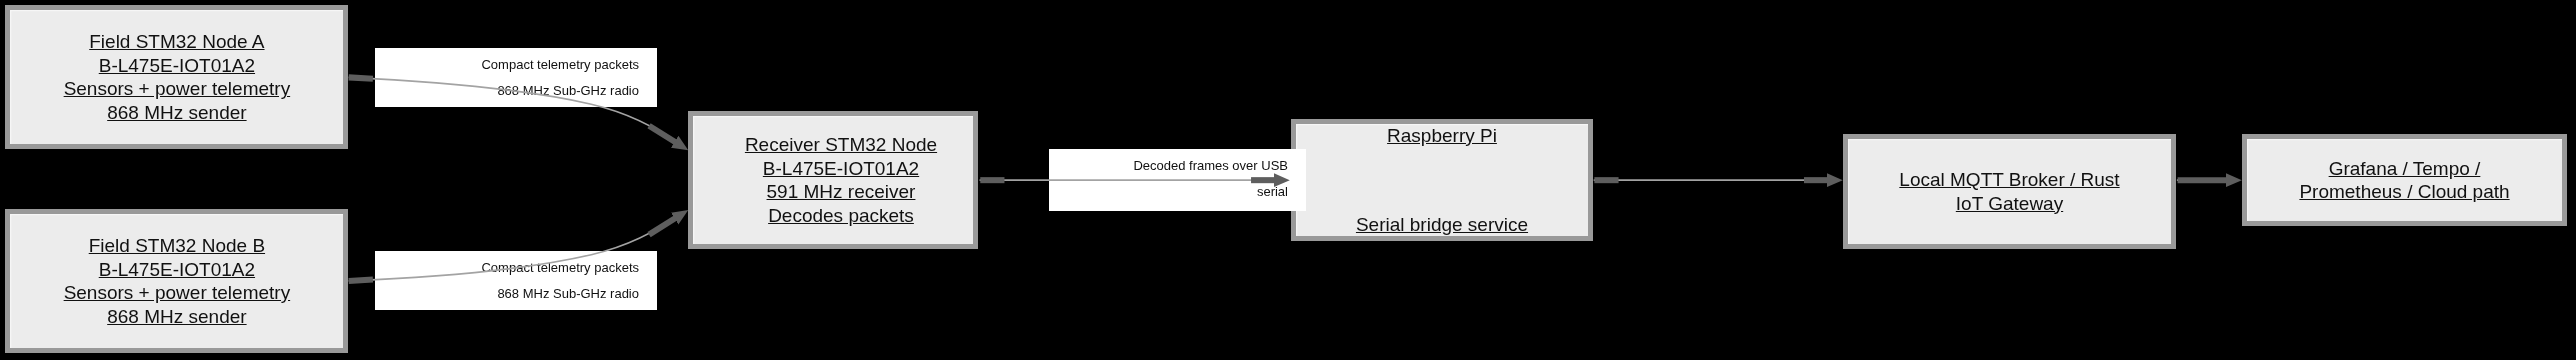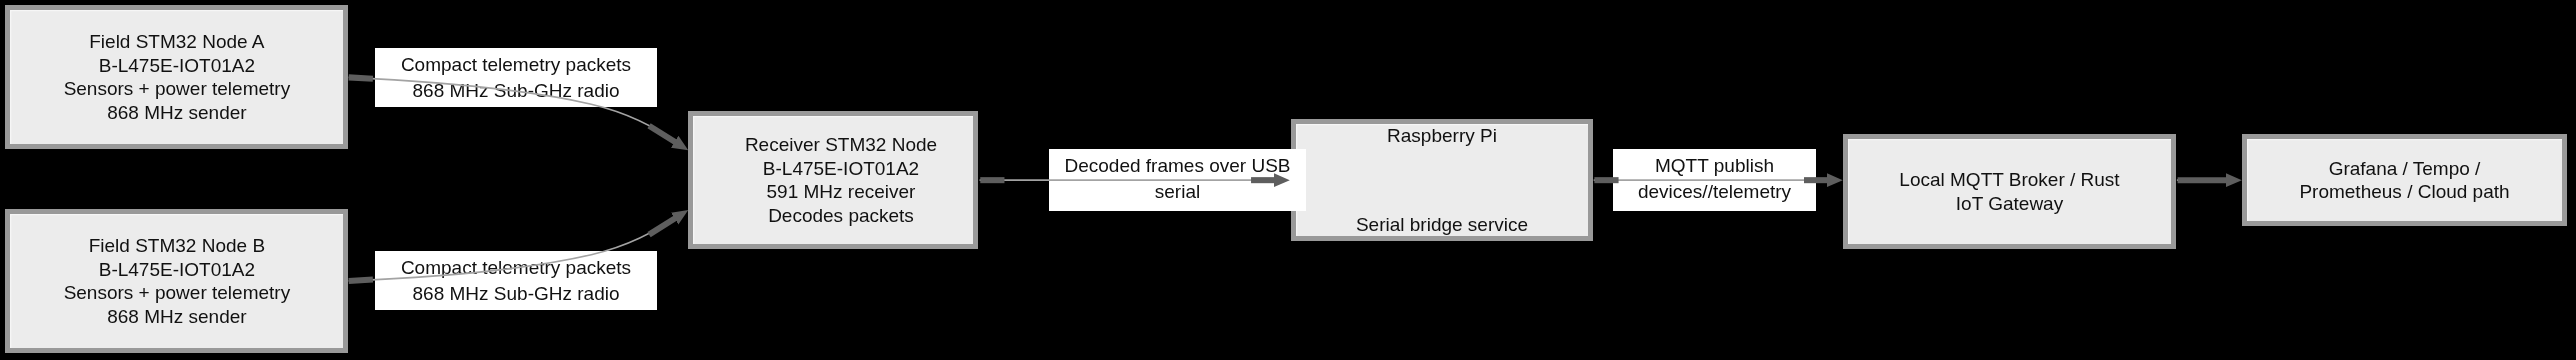--- a/index.html
+++ b/index.html
@@ -12,36 +12,36 @@
   }
   .node{
     position:absolute;
     box-sizing:border-box;
     background:#ececec;
     border:5.4px solid #999999;
     box-shadow:inset 1.3px 1.3px 0 rgba(255,255,255,0.55);
     display:flex;flex-direction:column;justify-content:center;align-items:center;
     text-align:center;
     color:#111111;
-    font-size:19px;line-height:23.5px;
+    font-size:19px;line-height:23.5px;text-decoration:underline;
   }
   .n-a      {left:5.4px;    top:5.4px;   width:343px; height:144px;}
   .n-b      {left:5.4px;    top:209px; width:343px; height:144px;}
   .n-recv   {left:688px; top:111px; width:290px; height:138px;padding-left:16px;}
   .n-rpi    {left:1291px; top:119px; width:302px; height:122px;justify-content:space-between;}
   .n-broker {left:1843px; top:134px; width:333px; height:115px;}
   .n-graf   {left:2242px; top:134px; width:325px; height:92px;}
   .elabel{
     position:absolute;
     box-sizing:border-box;
     background:#ffffff;
     color:#111111;
-    font-size:19px;line-height:25.5px;
-    padding:4px 7px;
-    text-align:center;
+    font-size:13px;line-height:25.5px;
+    padding:4px 18px;
+    text-align:right;
     white-space:nowrap;
   }
   .l-a   {left:375px;  top:48px;  width:282px; height:59px;}
   .l-b   {left:375px;  top:251px; width:282px; height:59px;}
   .l-usb {left:1001px; top:149px; width:257px; height:62px;margin-left:48px;}
   .l-mqtt{left:1613px; top:149px; width:203px; height:62px;}
   .edges{
     position:absolute;left:0;top:0;width:2576px;height:361px;
     pointer-events:none;
   }
@@ -97,24 +97,20 @@
   <div class="elabel l-b">
     <div>Compact telemetry packets</div>
     <div>868 MHz Sub-GHz radio</div>
   </div>
 
   <div class="elabel l-usb">
     <div>Decoded frames over USB</div>
     <div>serial</div>
   </div>
 
-  <div class="elabel l-mqtt">
-    <div>MQTT publish</div>
-    <div>devices//telemetry</div>
-  </div>
 
   <svg class="edges" viewBox="0 0 3834 537">
     <defs>
       <marker id="arr" viewBox="0 0 12 12" refX="1" refY="6" markerWidth="26" markerHeight="26" markerUnits="userSpaceOnUse" orient="auto">
         <path d="M0,1.2 L11,6 L0,10.8 Z" fill="#5e5e5e"></path>
       </marker>
     </defs>
 
     <path class="eline" d="M 519 115 C 660 122, 790 134, 880 155 C 940 169, 985 195, 1015 218"></path>
     <path class="estub" d="M 519 115 L 555 117"></path>

